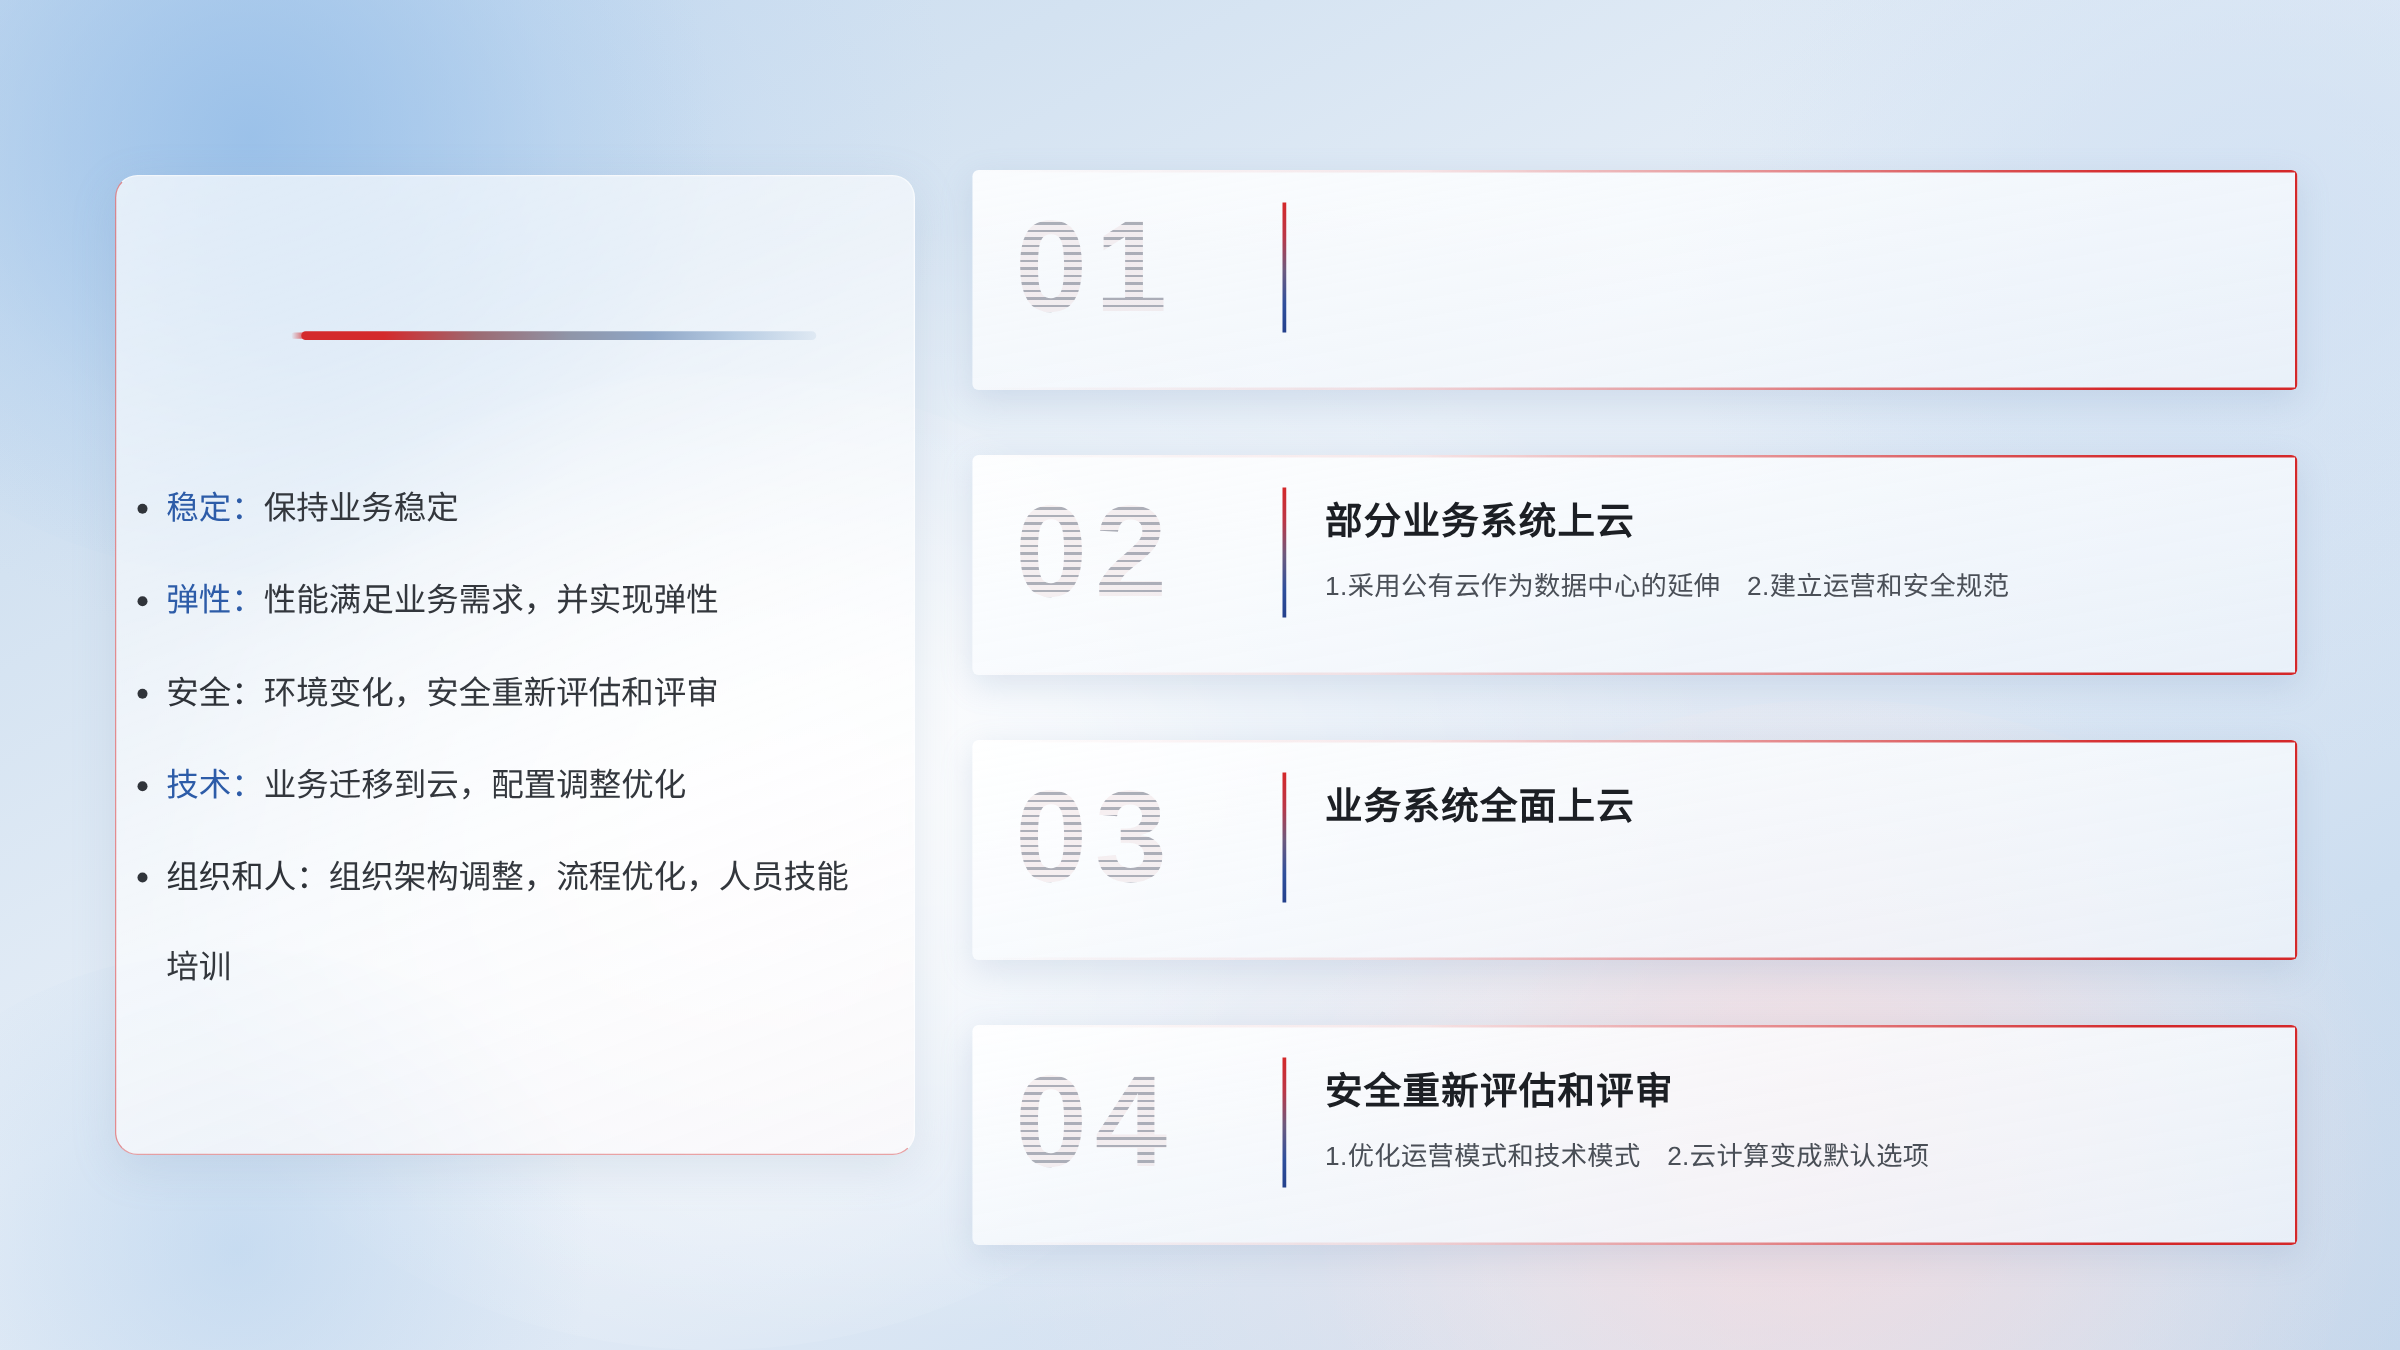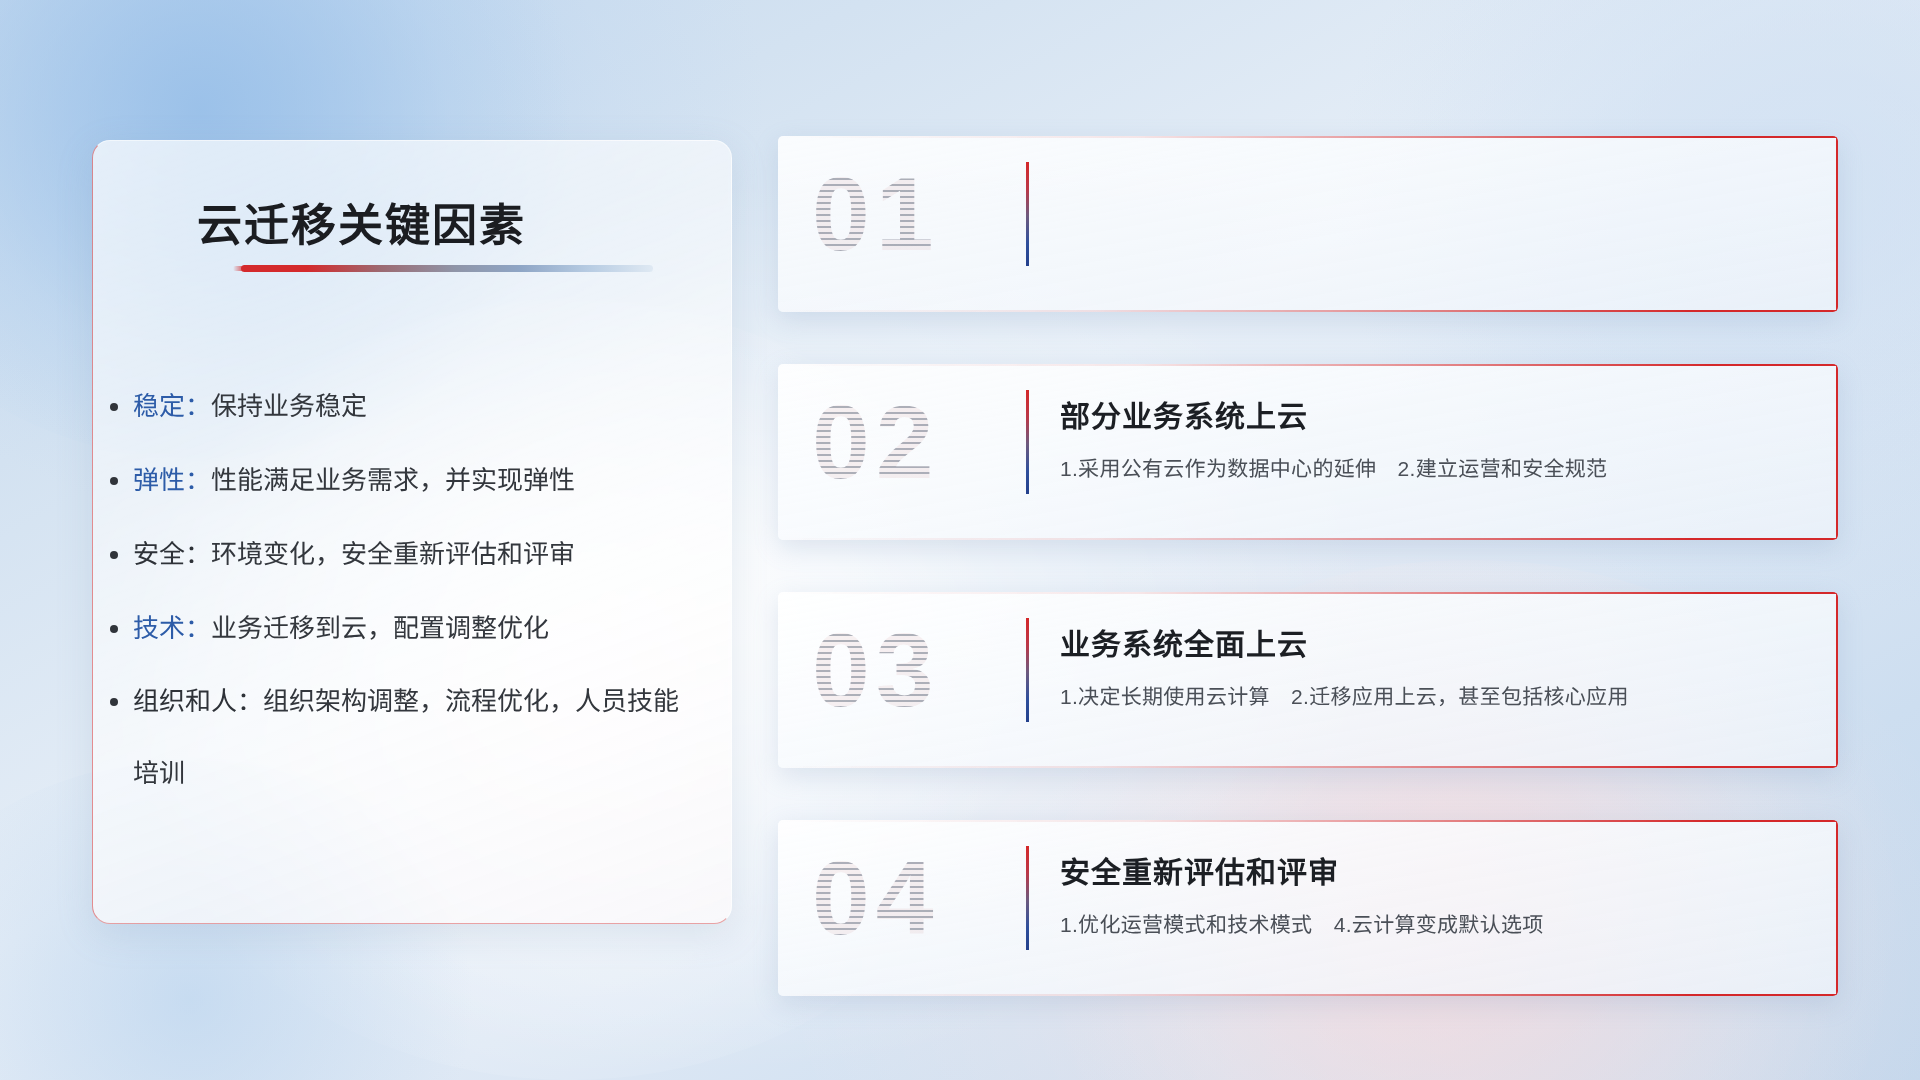--- a/index.html
+++ b/index.html
@@ -145,21 +145,20 @@
 
 <div id="stage">
 
   <div class="bloom bloom-a"></div>
   <div class="bloom bloom-d"></div>
   <div class="bloom bloom-b"></div>
   <div class="bloom bloom-c"></div>
   <div class="bloom bloom-e"></div>
 
   <section id="left-panel">
-    <h1 id="panel-title">云迁移关键因素</h1>
     <div id="panel-rule"></div>
     <ul id="factor-list">
         <li class="factor-row accent"><span class="f-label">稳定：</span><span class="f-text">保持业务稳定</span></li>
         <li class="factor-row accent"><span class="f-label">弹性：</span><span class="f-text">性能满足业务需求，并实现弹性</span></li>
         <li class="factor-row plain"><span class="f-label">安全：</span><span class="f-text">环境变化，安全重新评估和评审</span></li>
         <li class="factor-row accent"><span class="f-label">技术：</span><span class="f-text">业务迁移到云，配置调整优化</span></li>
         <li class="factor-row plain wrap"><span class="f-label">组织和人：</span><span class="f-text">组织架构调整，流程优化，人员技能培训</span></li>
       </ul>
   </section>
 
@@ -183,27 +182,26 @@
         <p class="card-desc">1.采用公有云作为数据中心的延伸　2.建立运营和安全规范</p>
       </article>
       <article class="card">
         <div class="card-edge-top"></div>
         <div class="card-edge-right"></div>
         <div class="card-edge-bottom"></div>
         <span class="ghost-num-shadow">03</span>
         <span class="ghost-num">03</span>
         <div class="divider"></div>
         <h2 class="card-title">业务系统全面上云</h2>
-        <p class="card-desc">1.决定长期使用云计算　2.迁移应用上云，甚至包括核心应用</p>
       </article>
       <article class="card">
         <div class="card-edge-top"></div>
         <div class="card-edge-right"></div>
         <div class="card-edge-bottom"></div>
         <span class="ghost-num-shadow">04</span>
         <span class="ghost-num">04</span>
         <div class="divider"></div>
         <h2 class="card-title">安全重新评估和评审</h2>
-        <p class="card-desc">1.优化运营模式和技术模式　4.云计算变成默认选项</p>
+        <p class="card-desc">1.优化运营模式和技术模式　2.云计算变成默认选项</p>
       </article>
     </section>
 
 </div>
 
 </body></html>

